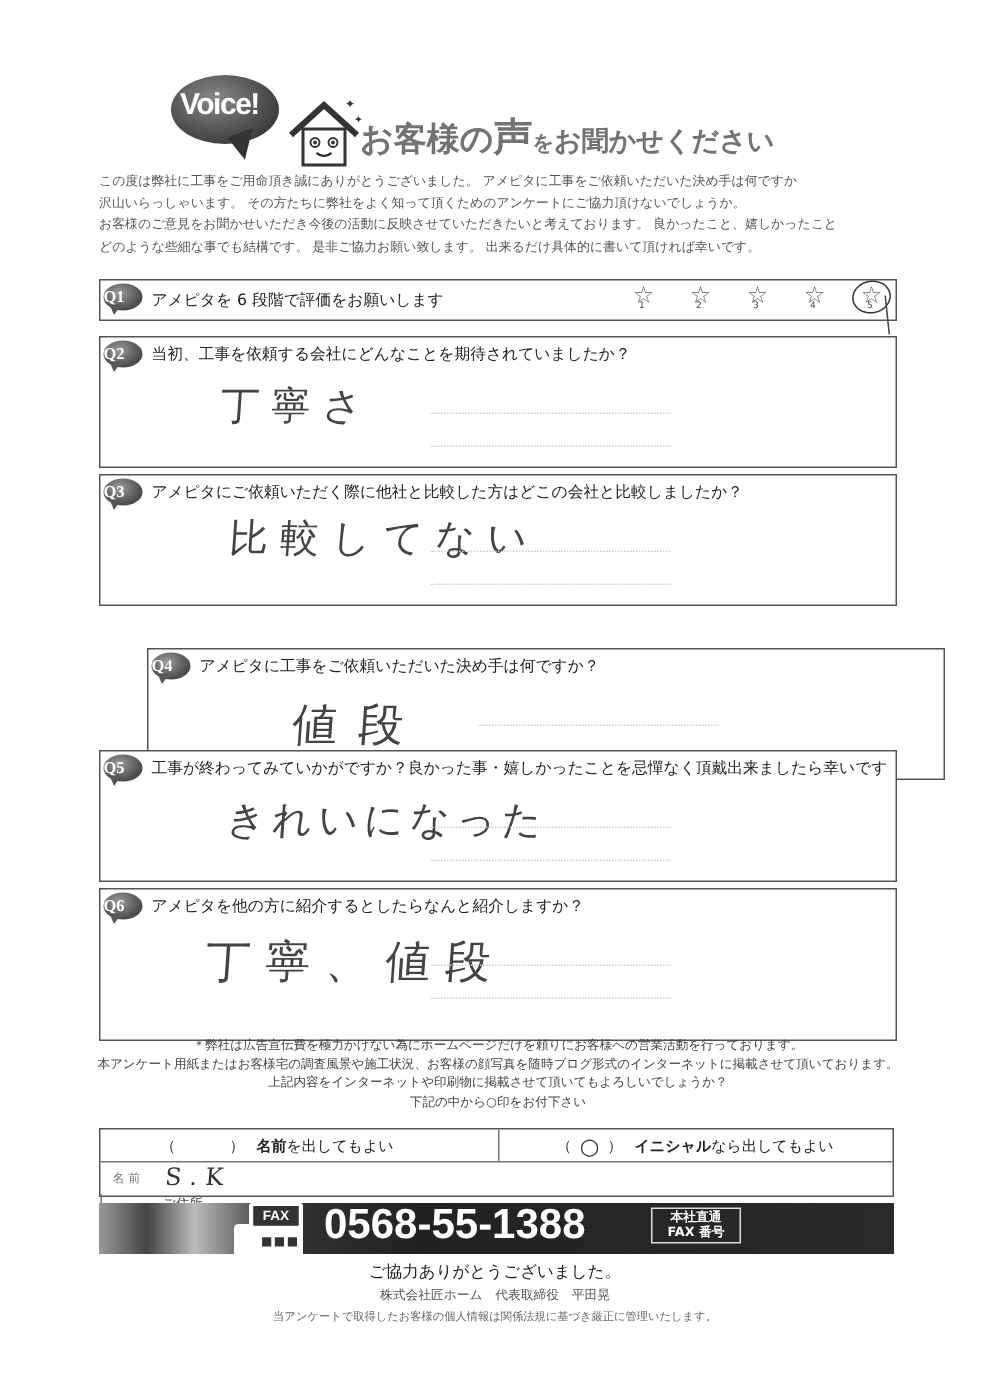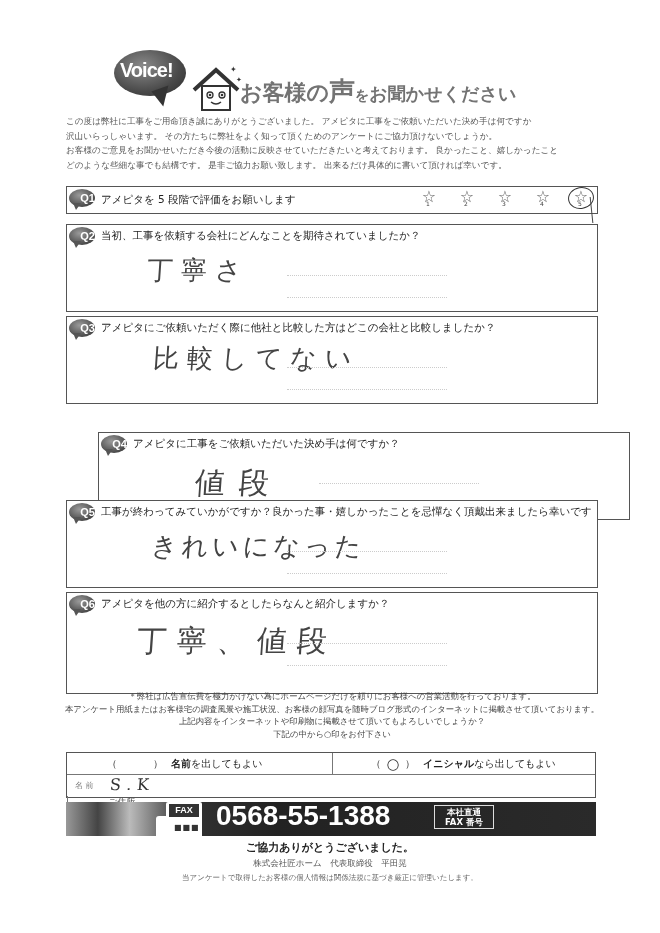--- a/index.html
+++ b/index.html
@@ -17,21 +17,21 @@
     .title { position: absolute; left: 130px; top: 30px; font-weight: bold; color: #737373; white-space: nowrap; }
     .title .big { font-size: 22px; }
     .title .small { font-size: 14px; }
 
     .intro { position: absolute; left: 66px; top: 114px; width: 530px; font-size: 8.6px; line-height: 14.5px; color: #555; }
     .intro p { white-space: nowrap; }
 
     .qbox { position: absolute; left: 66px; width: 532px; border: 1.5px solid #555; background: #fff; }
     .qbadge { position: absolute; left: 2px; top: 2px; width: 26px; height: 18px; border-radius: 50%;
       background: radial-gradient(ellipse at 40% 35%, #9a9a9a 0%, #4a4a4a 70%); color: #fff; font-weight: bold;
-      font-size: 11px; font-family: Liberation Sans, sans-serif; text-align: right; line-height: 18px; }
+      font-size: 11px; font-family: Liberation Serif, serif; text-align: left; line-height: 18px; }
     .qbadge::after { content: ""; position: absolute; left: 4px; top: 14px; border-left: 3px solid transparent;
       border-right: 5px solid transparent; border-top: 7px solid #555; }
     .qtext { position: absolute; left: 34px; top: 4px; font-size: 10.5px; color: #222; white-space: nowrap; }
     .answer { position: absolute; left: 80px; font-family: "DejaVu Serif", serif; font-size: 26px; color: #444;
       font-weight: 300; letter-spacing: 8px; transform: skewX(-4deg); white-space: nowrap; }
     .dotline { position: absolute; left: 220px; width: 160px; border-top: 1px dotted #ccc; }
 
     .stars { position: absolute; right: 8px; top: 2px; display: flex; gap: 22px; }
     .star { position: relative; width: 16px; height: 20px; text-align: center; }
     .star-glyph { font-size: 16px; color: #666; line-height: 16px; display: block; }
@@ -59,21 +59,21 @@
     .fax-icon-handle { position: absolute; left: 90px; top: 14px; width: 12px; height: 28px; background: #fff; border-radius: 3px 0 0 3px; }
     .fax-label { position: absolute; left: 3px; top: 2px; width: 30px; height: 13px; border: 1.5px solid #333; background: #333;
       color: #fff; font-size: 9px; font-weight: bold; text-align: center; line-height: 11px; font-family: "Liberation Sans", sans-serif; }
     .fax-keys { position: absolute; left: 8px; top: 22px; font-size: 8px; color: #333; letter-spacing: 1px; line-height: 7px; font-weight: bold; }
     .fax-number { position: absolute; left: 150px; top: -2px; font-family: "Liberation Sans", sans-serif; font-weight: bold;
       font-size: 28px; color: #fff; letter-spacing: 0px; text-align: center; }
     .fax-badge { position: absolute; left: 368px; top: 3px; width: 60px; height: 24px; border: 1.5px solid #ddd;
       color: #fff; font-size: 8.5px; font-weight: bold; text-align: center; line-height: 10px; padding-top: 1px; }
 
     .footer { position: absolute; left: 0; top: 840px; width: 660px; text-align: center; }
-    .thanks { font-size: 11px; font-weight: bold; color: #222; }
+    .thanks { font-size: 11px; font-weight: normal; color: #222; }
     .company { font-size: 8.5px; color: #555; margin-top: 3px; }
     .privacy { font-size: 7.5px; color: #666; margin-top: 3px; }
   </style>
 </head>
 <body>
 
 <div class="header">
   <div class="bubble"></div>
   <div class="bubble-tail"></div>
   <div class="voice-text">Voice!</div>
@@ -95,21 +95,21 @@
 
 <div class="intro">
   <p>この度は弊社に工事をご用命頂き誠にありがとうございました。 アメピタに工事をご依頼いただいた決め手は何ですか</p>
   <p>沢山いらっしゃいます。 その方たちに弊社をよく知って頂くためのアンケートにご協力頂けないでしょうか。</p>
   <p>お客様のご意見をお聞かせいただき今後の活動に反映させていただきたいと考えております。 良かったこと、嬉しかったこと</p>
   <p>どのような些細な事でも結構です。 是非ご協力お願い致します。 出来るだけ具体的に書いて頂ければ幸いです。</p>
 </div>
 
 <div class="qbox" style="top:186px;height:28px;">
   <div class="qbadge">Q1</div>
-  <div class="qtext" style="top:6px;">アメピタを 5 段階で評価をお願いします</div>
+  <div class="qtext" style="top:6px;">アメピタを 6 段階で評価をお願いします</div>
   <div class="stars">
     <div class="star">
       <span class="star-glyph">☆</span>
       <span class="star-num">1</span>
     </div>
     <div class="star">
       <span class="star-glyph">☆</span>
       <span class="star-num">2</span>
     </div>
     <div class="star">

